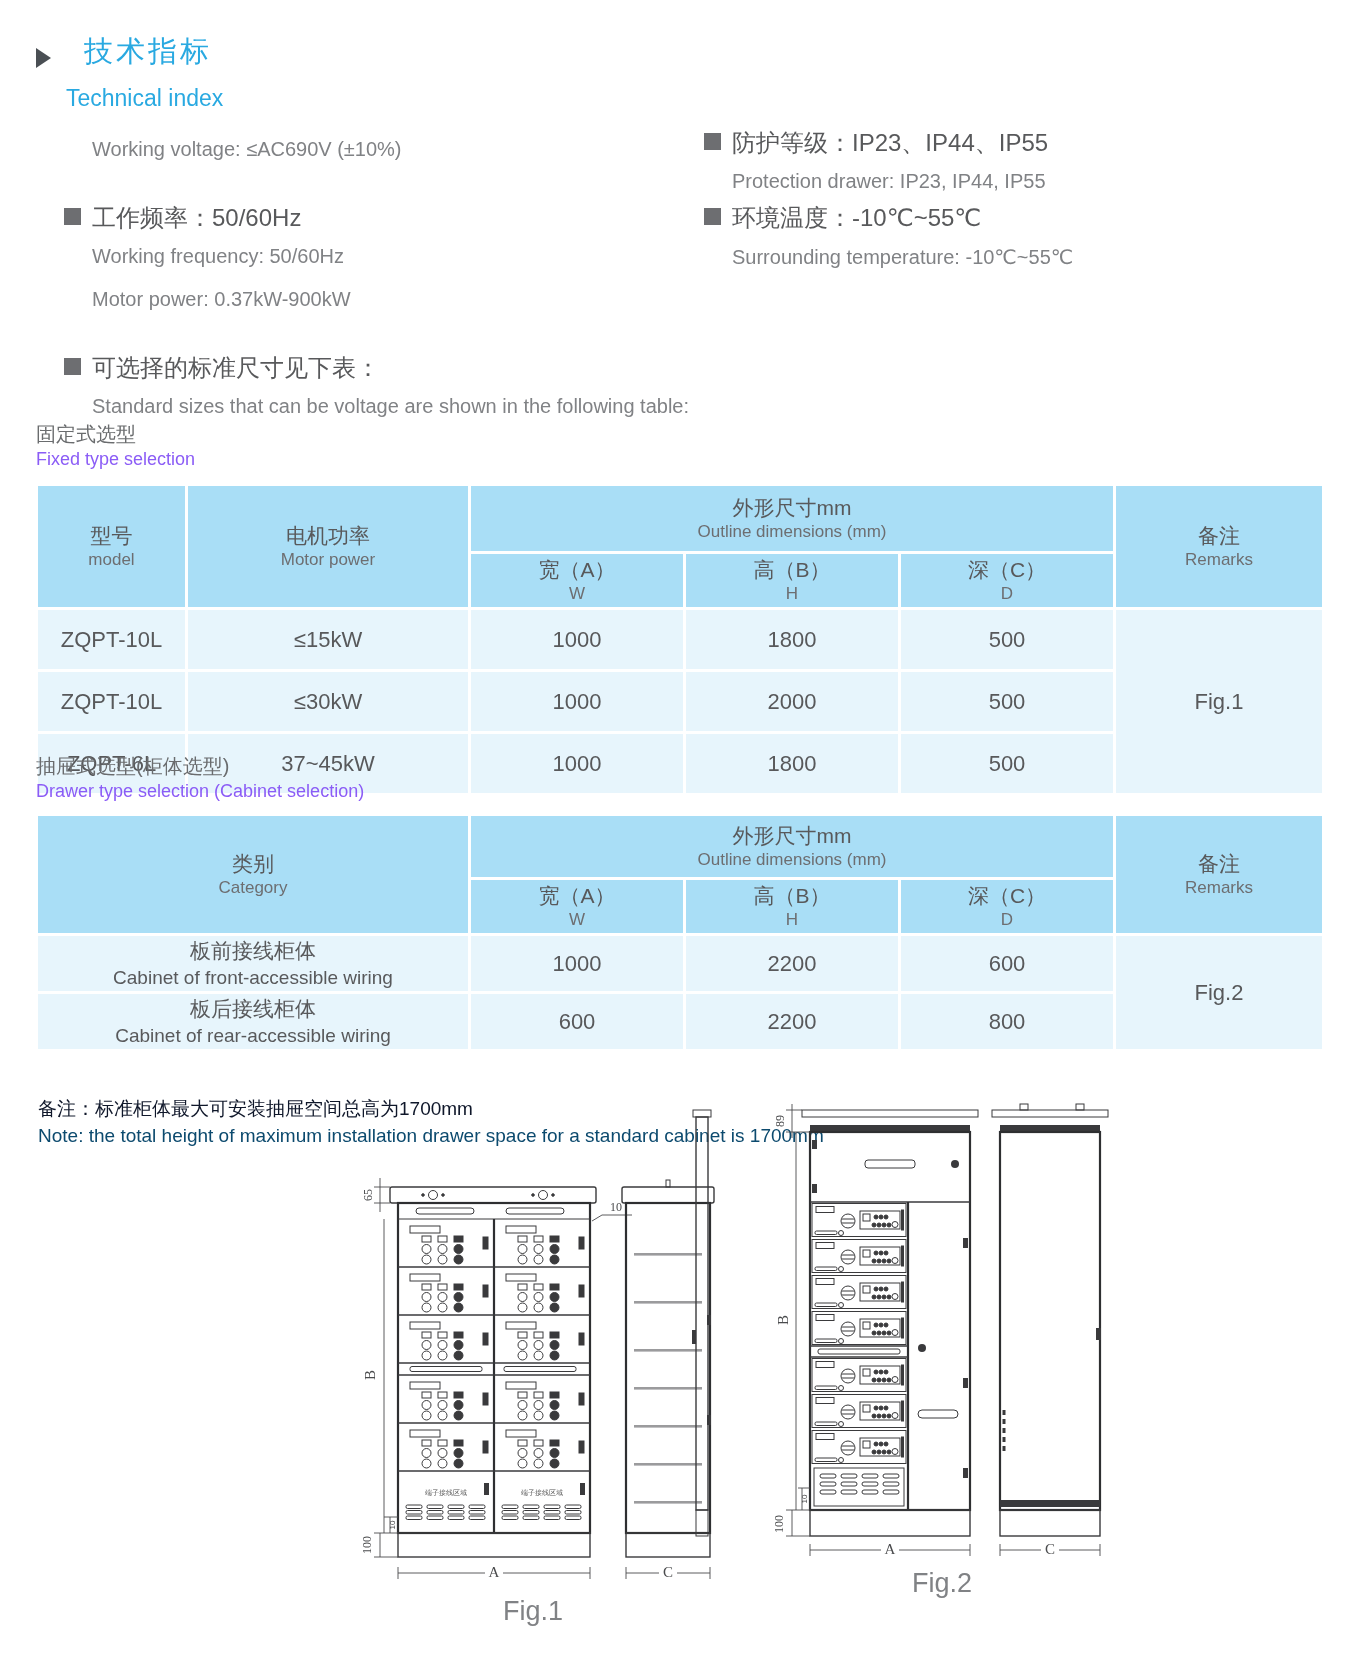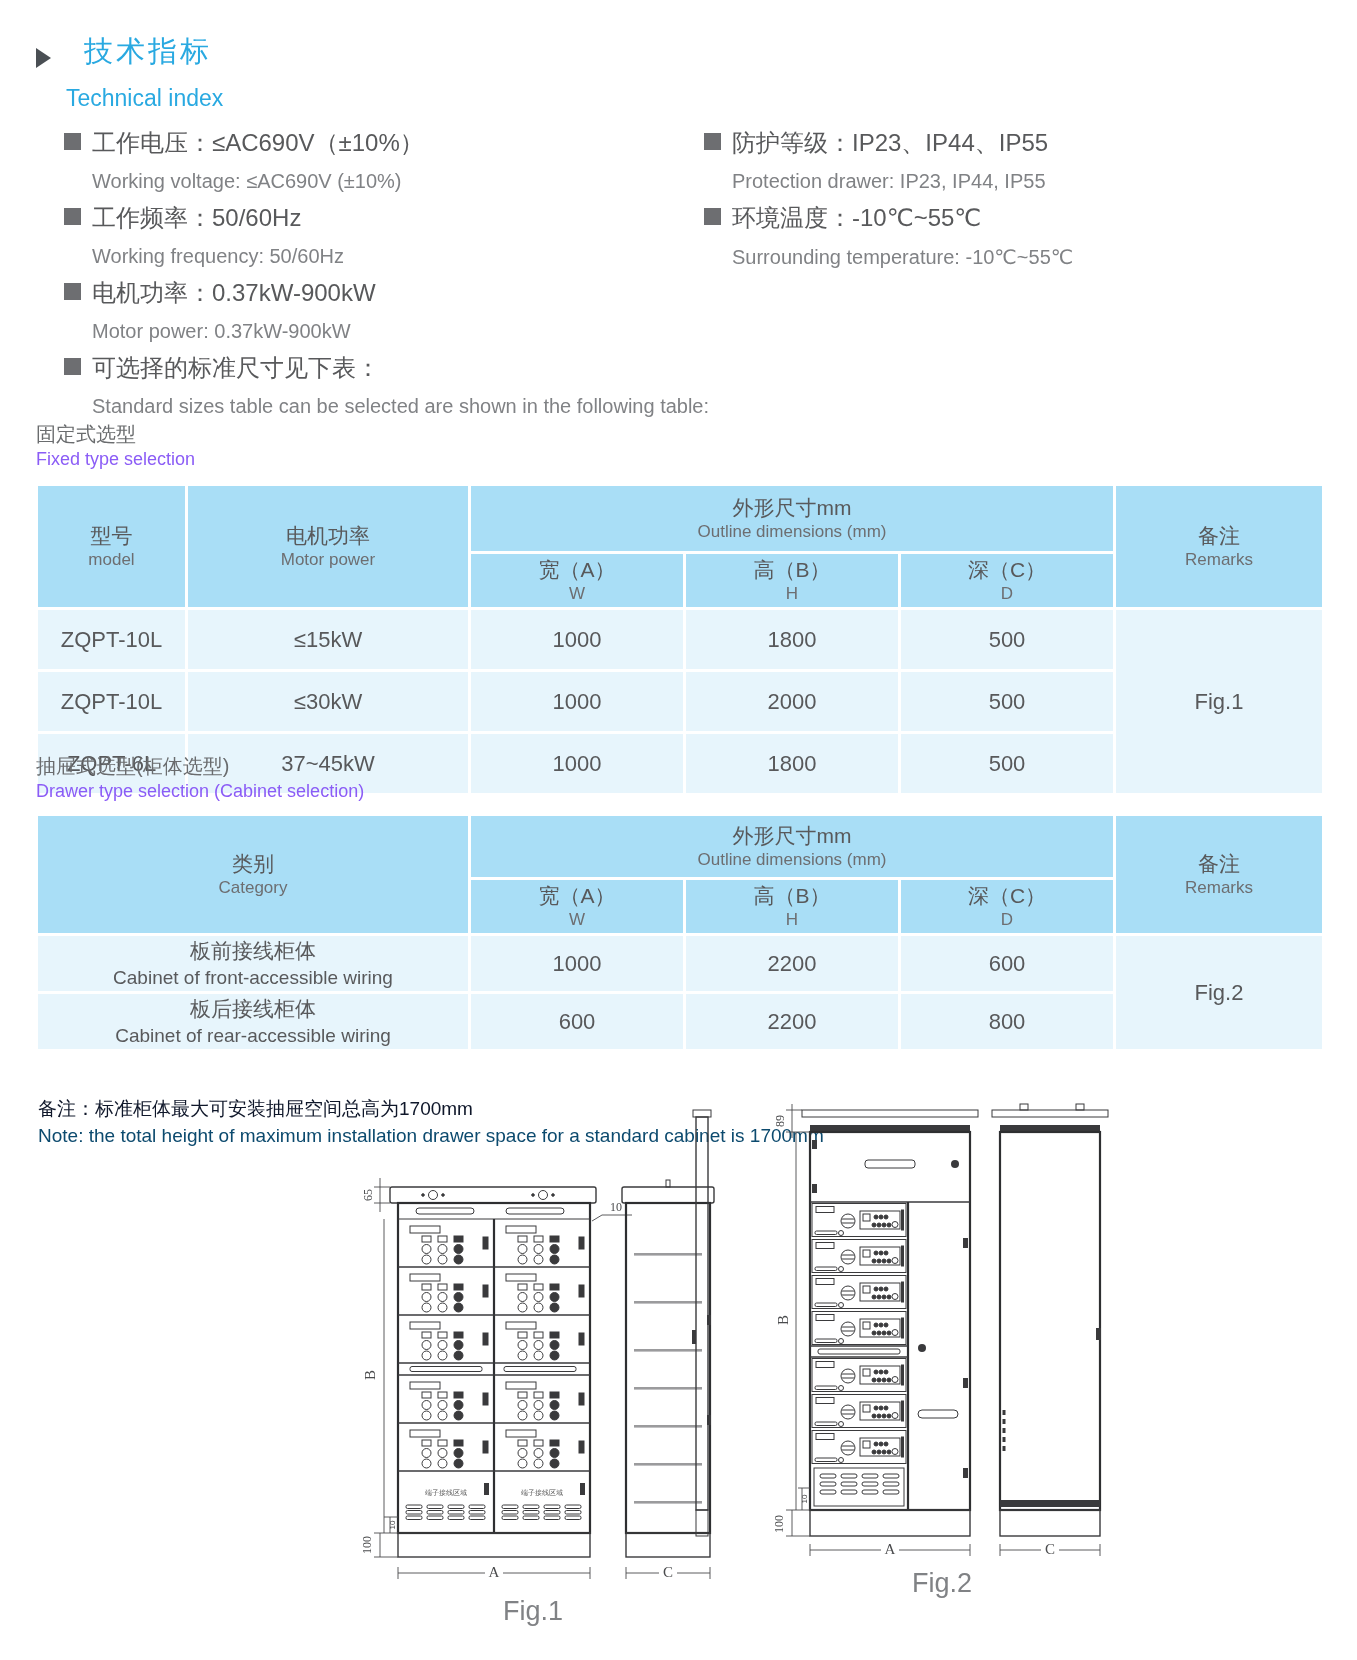--- a/index.html
+++ b/index.html
@@ -80,38 +80,30 @@
   .tinytxt { fill:#555; font-size:7px; }
 </style>
 </head>
 <body>
 
 <span class="tri"></span>
 <h1 class="page-title">技术指标</h1>
 <div class="page-subtitle">Technical index</div>
 
 <div class="spec" style="left:64px;top:127px">
-  <div class="spec-cn">
-      <span class="bullet"></span>
-      <span>工作电压：≤AC690V（±10%）</span>
-    </div>
   <div class="spec-en">Working voltage: ≤AC690V (±10%)</div>
 </div>
 <div class="spec" style="left:64px;top:202px">
   <div class="spec-cn">
       <span class="bullet"></span>
       <span>工作频率：50/60Hz</span>
     </div>
   <div class="spec-en">Working frequency: 50/60Hz</div>
 </div>
 <div class="spec" style="left:64px;top:277px">
-  <div class="spec-cn">
-      <span class="bullet"></span>
-      <span>电机功率：0.37kW-900kW</span>
-    </div>
   <div class="spec-en">Motor power: 0.37kW-900kW</div>
 </div>
 <div class="spec" style="left:704px;top:127px">
   <div class="spec-cn">
       <span class="bullet"></span>
       <span>防护等级：IP23、IP44、IP55</span>
     </div>
   <div class="spec-en">Protection drawer: IP23, IP44, IP55</div>
 </div>
 <div class="spec" style="left:704px;top:202px">
@@ -119,21 +111,21 @@
       <span class="bullet"></span>
       <span>环境温度：-10℃~55℃</span>
     </div>
   <div class="spec-en">Surrounding temperature: -10℃~55℃</div>
 </div>
 <div class="spec" style="left:64px;top:352px">
   <div class="spec-cn">
       <span class="bullet"></span>
       <span>可选择的标准尺寸见下表：</span>
     </div>
-  <div class="spec-en">Standard sizes table can be selected are shown in the following table:</div>
+  <div class="spec-en">Standard sizes that can be voltage are shown in the following table:</div>
 </div>
 
 <div class="sec-cn" style="left:36px;top:421px">固定式选型</div>
 <div class="sec-en" style="left:36px;top:449px">Fixed type selection</div>
 
 <table class="spec-table t1" style="top:483px">
   <colgroup>
     <col style="width:150px">
       <col style="width:283px">
     <col style="width:215px">

